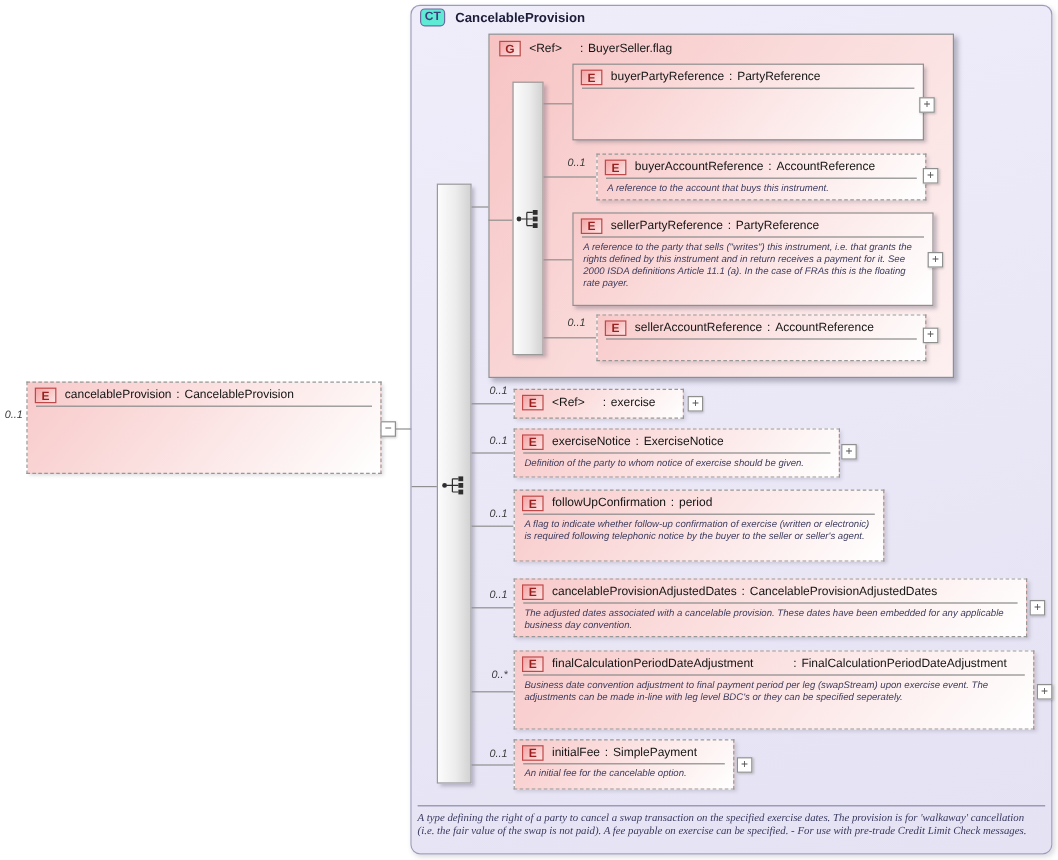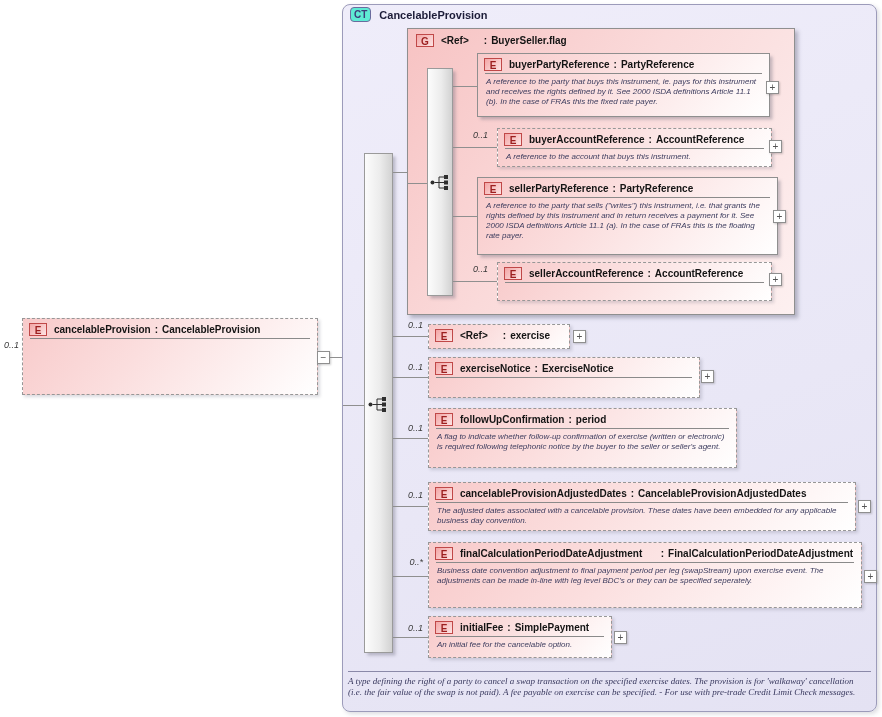--- a/index.html
+++ b/index.html
@@ -23,21 +23,21 @@
 
   
   .ebox{position:absolute;box-sizing:border-box;
         background:linear-gradient(130deg,#f8caca 0%,#fbdede 40%,#ffffff 100%);
         border:1px solid #8f8f8f;box-shadow:2.5px 2.5px 3px rgba(90,90,110,.35);}
   .ebox.dashed{border:1px dashed #979797;box-shadow:2px 2px 3px rgba(90,90,110,.22);}
   .ehead{display:flex;align-items:flex-start;padding:4px 6px 0 6px;}
   .badge{flex:0 0 auto;width:18px;height:13px;line-height:13px;text-align:center;
          font-size:10px;font-weight:bold;box-sizing:border-box;margin-right:7px;
          background:linear-gradient(135deg,#f3a6a6,#fde4e4);border:1px solid #c04848;color:#9c1f1f;}
-  .ename,.etype,.ecolon{font-weight:bold;font-size:10px;line-height:13px;color:#141414;white-space:nowrap;}
+  .ename,.etype,.ecolon{font-weight:normal;font-size:10px;line-height:13px;color:#141414;white-space:nowrap;}
   .ecolon{margin:0 4px;}
   .ecolon.wide{margin-left:15px;}
   .edivider{height:1px;background:#8a8a8a;margin:2px 7px 0 7px;}
   .eannot{font-style:italic;font-size:8px;line-height:10px;color:#3c3c5e;padding:3px 8px 2px 8px;}
   .wrapname .ename{width:200px;white-space:normal;word-break:break-all;}
   .wrapname .etype{width:190px;white-space:normal;word-break:break-all;}
 
   
   .mgbar{position:absolute;box-sizing:border-box;
          background:linear-gradient(90deg,#fcfcfc 0%,#ececec 55%,#d2d2d2 100%);
@@ -122,21 +122,20 @@
 
   <div class="hline" style="left:453px;top:86px;width:24px;"></div>
   <div class="ebox" style="left:477px;top:53px;width:293px;height:64px;">
     <div class="ehead">
       <span class="badge">E</span>
       <span class="ename">buyerPartyReference</span>
       <span class="ecolon">:</span>
       <span class="etype">PartyReference</span>
     </div>
     <div class="edivider"></div>
-    <div class="eannot">A reference to the party that buys this instrument, ie. pays for this instrument and receives the rights defined by it. See 2000 ISDA definitions Article 11.1 (b). In the case of FRAs this the fixed rate payer.</div>
   </div>
   <div class="expand" style="left:766px;top:81px;">+</div>
 
   <div class="card" style="left:458px;top:131px;">0..1</div>
   <div class="hline" style="left:453px;top:147px;width:44px;"></div>
   <div class="ebox dashed" style="left:497px;top:128px;width:275px;height:39px;">
     <div class="ehead">
       <span class="badge">E</span>
       <span class="ename">buyerAccountReference</span>
       <span class="ecolon">:</span>
@@ -188,20 +187,21 @@
   <div class="card" style="left:393px;top:363px;">0..1</div>
   <div class="hline" style="left:393px;top:377px;width:35px;"></div>
   <div class="ebox dashed" style="left:428px;top:357px;width:272px;height:41px;">
     <div class="ehead">
       <span class="badge">E</span>
       <span class="ename">exerciseNotice</span>
       <span class="ecolon">:</span>
       <span class="etype">ExerciseNotice</span>
     </div>
     <div class="edivider"></div>
+    <div class="eannot">Definition of the party to whom notice of exercise should be given.</div>
   </div>
   <div class="expand" style="left:701px;top:370px;">+</div>
 
   <div class="card" style="left:393px;top:424px;">0..1</div>
   <div class="hline" style="left:393px;top:438px;width:35px;"></div>
   <div class="ebox dashed" style="left:428px;top:408px;width:309px;height:60px;">
     <div class="ehead">
       <span class="badge">E</span>
       <span class="ename">followUpConfirmation</span>
       <span class="ecolon">:</span>

